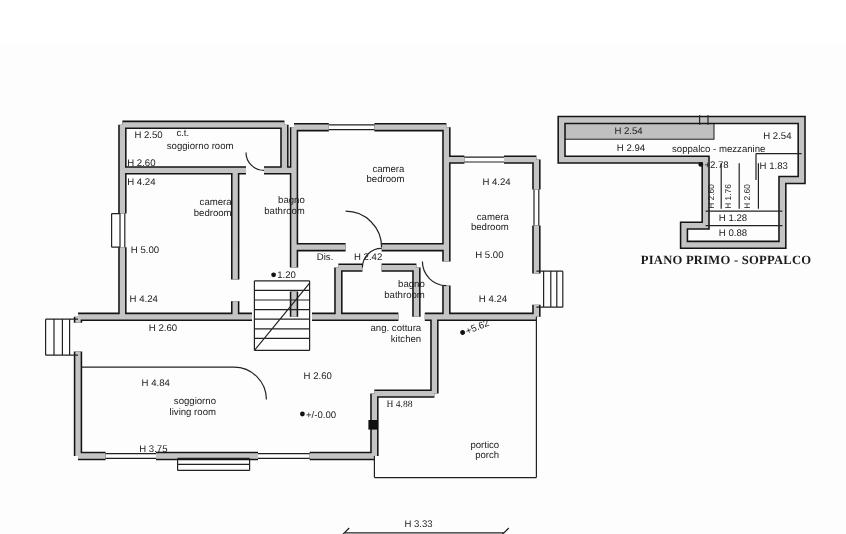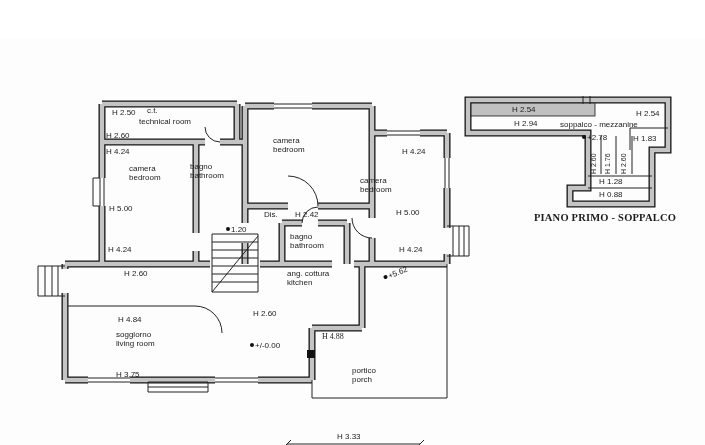--- a/index.html
+++ b/index.html
@@ -5,21 +5,21 @@
   html,body{margin:0;padding:0;background:#ffffff;}
   .page{position:relative;width:705px;height:445px;background:#fdfdfd;
         font-family:"Liberation Sans",sans-serif;color:#1b1b1b;overflow:hidden;margin-top:38px;}
   .page svg{position:absolute;left:0;top:0;}
   .w1{fill:none;stroke:#141414;stroke-width:7;}
   .w2{fill:none;stroke:#c4c4c4;stroke-width:4.4;}
   .thin{fill:none;stroke:#222222;stroke-width:1;}
   .fillg{fill:#c0c0c0;stroke:#141414;stroke-width:0.8;}
   .pillar{fill:#111111;stroke:none;}
   .lbl{position:absolute;font-size:8px;line-height:1.18;white-space:pre-line;}
-  .ctr{text-align:left;width:64px;}
+  .ctr{text-align:right;width:64px;}
   .title{position:absolute;font-weight:bold;font-size:10.5px;line-height:1.3;
          text-align:center;letter-spacing:.2px;white-space:pre-line;}
   .vlbl{position:absolute;font-size:7px;transform:rotate(-90deg);
         transform-origin:0 0;white-space:nowrap;}
   .rot{transform:rotate(-22deg);}
   .mark{display:inline-block;width:4px;height:4px;background:#111;
         border-radius:50%;vertical-align:middle;margin:0 1px 1px 0;}
 </style>
 </head>
 <body>
@@ -36,21 +36,21 @@
     <use href="#walls" class="w1"></use>
     <use href="#walls" class="w2"></use>
 
     <path class="thin" d="M274 66 L312 66 M274 70 L312 70 M387 93 L420 93 M387 97 L420 97 M100 140 L100 168 M104 140 L104 168 M93 140 L93 168 M93 140 L100 140 M93 168 L100 168 M445 120 L445 150 M449 120 L449 150 M88 340 L130 340 M88 344 L130 344 M215 340 L258 340 M215 344 L258 344 M212 196 L258 196 M212 196 L212 254 M258 196 L258 254 M212 254 L258 254 M212 204 L258 204 M212 212 L258 212 M212 220 L258 220 M212 228 L258 228 M212 236 L258 236 M212 244 L258 244 M212 254 L258 198 M447 226 L447 360 M312 360 L447 360 M312 342 L312 360 M68 268 L195 268 A27 27 0 0 1 222 295 M38 228 L65 228 M38 258 L65 258 M38 228 L38 258 M45 228 L45 258 M52 228 L52 258 M58 228 L58 258 M447 188 L469 188 M447 218 L469 218 M469 188 L469 218 M453 188 L453 218 M459 188 L459 218 M464 188 L464 218 M148 344 L208 344 M148 354 L208 354 M148 344 L148 354 M208 344 L208 354 M148 349 L208 349 M287 406 L420 406 M283 410 L291 402 M416 410 L424 402 M220 104 A15 15 0 0 1 205 89 M288 138 A30 30 0 0 1 318 168 M302 185 A16 16 0 0 1 318 169 M372 200 A20 20 0 0 1 352 180 M630 90 L668 90 M630 90 L630 112 M601 98 L601 136 M616 98 L616 136 M632 98 L632 136 M588 138 L652 138 M588 150 L652 150 M583 58 L583 66 M590 58 L590 66"></path>
 
     <rect class="pillar" x="307" y="312" width="8" height="8"></rect>
   </svg>
 
   <div class="lbl" style="left:112px;top:70px;">H 2.50</div>
   <div class="lbl" style="left:147px;top:68px;">c.t.</div>
-  <div class="lbl" style="left:139px;top:79px;">technical room</div>
+  <div class="lbl" style="left:139px;top:79px;">soggiorno room</div>
   <div class="lbl" style="left:106px;top:93px;">H 2.60</div>
   <div class="lbl" style="left:106px;top:109px;">H 4.24</div>
   <div class="lbl ctr" style="left:129px;top:126px;">camera
 bedroom</div>
   <div class="lbl ctr" style="left:190px;top:124px;">bagno
 bathroom</div>
   <div class="lbl ctr" style="left:273px;top:98px;">camera
 bedroom</div>
   <div class="lbl" style="left:109px;top:166px;">H 5.00</div>
   <div class="lbl" style="left:402px;top:109px;">H 4.24</div>

